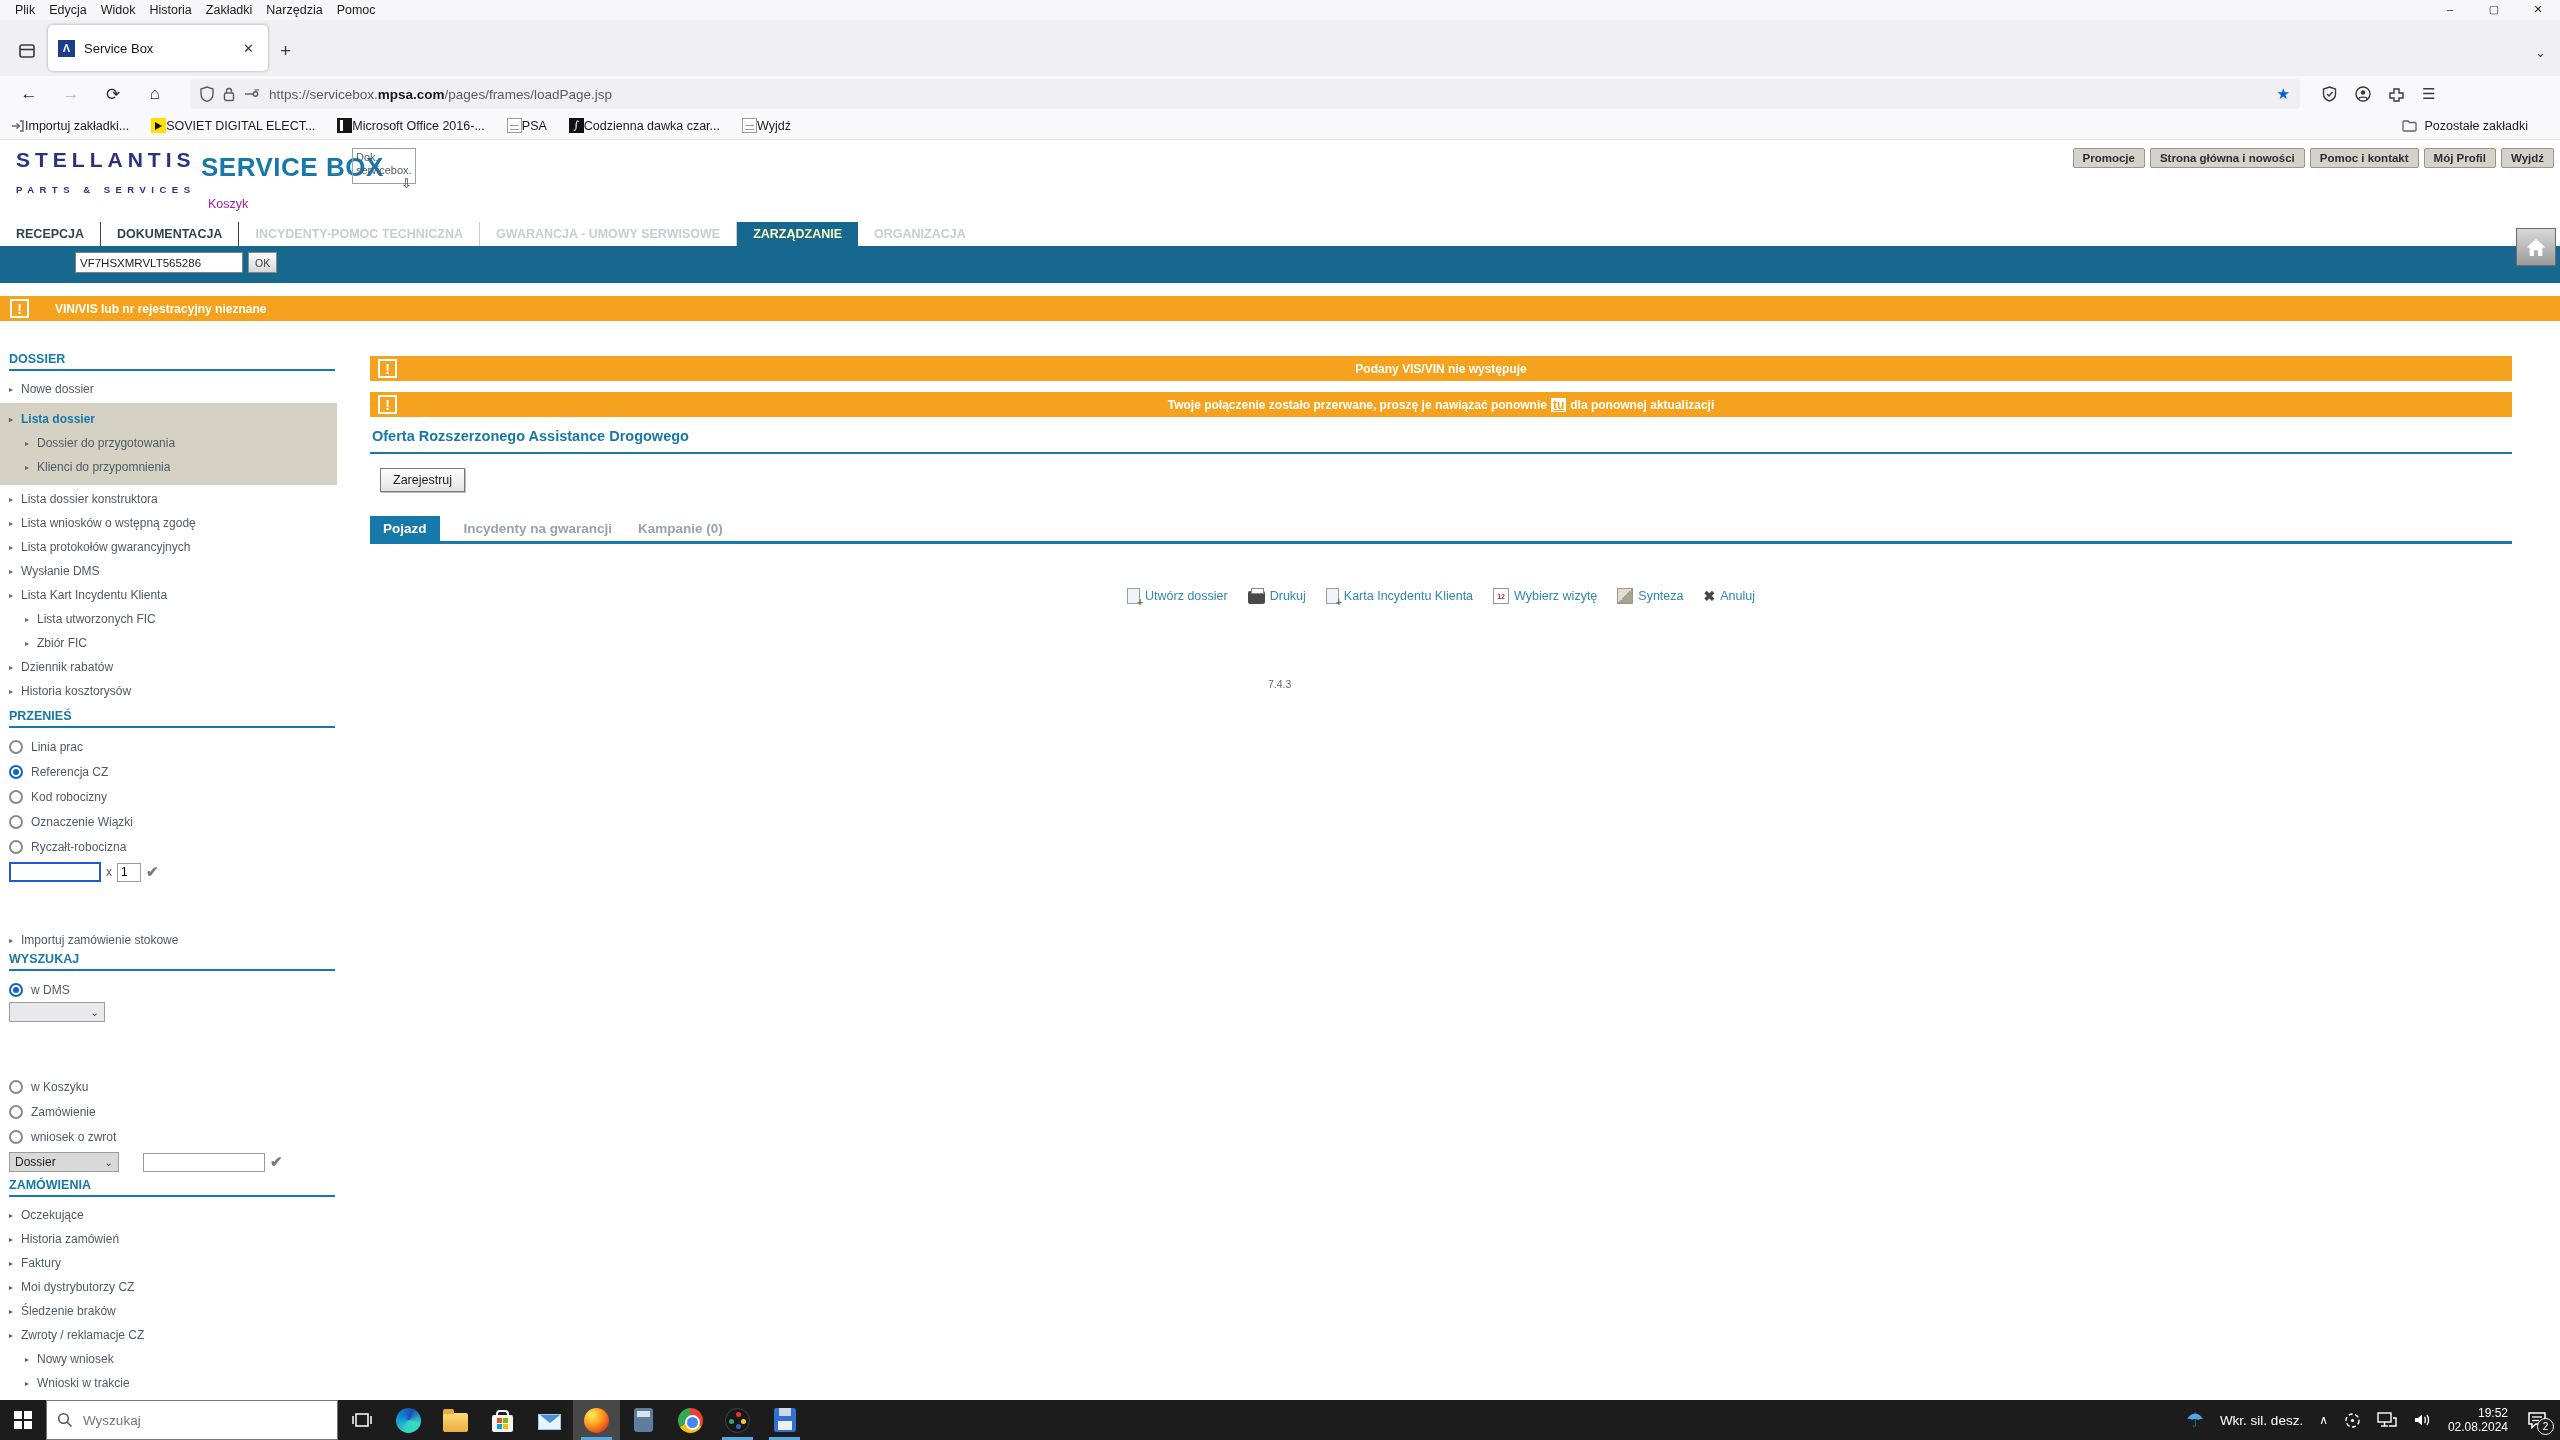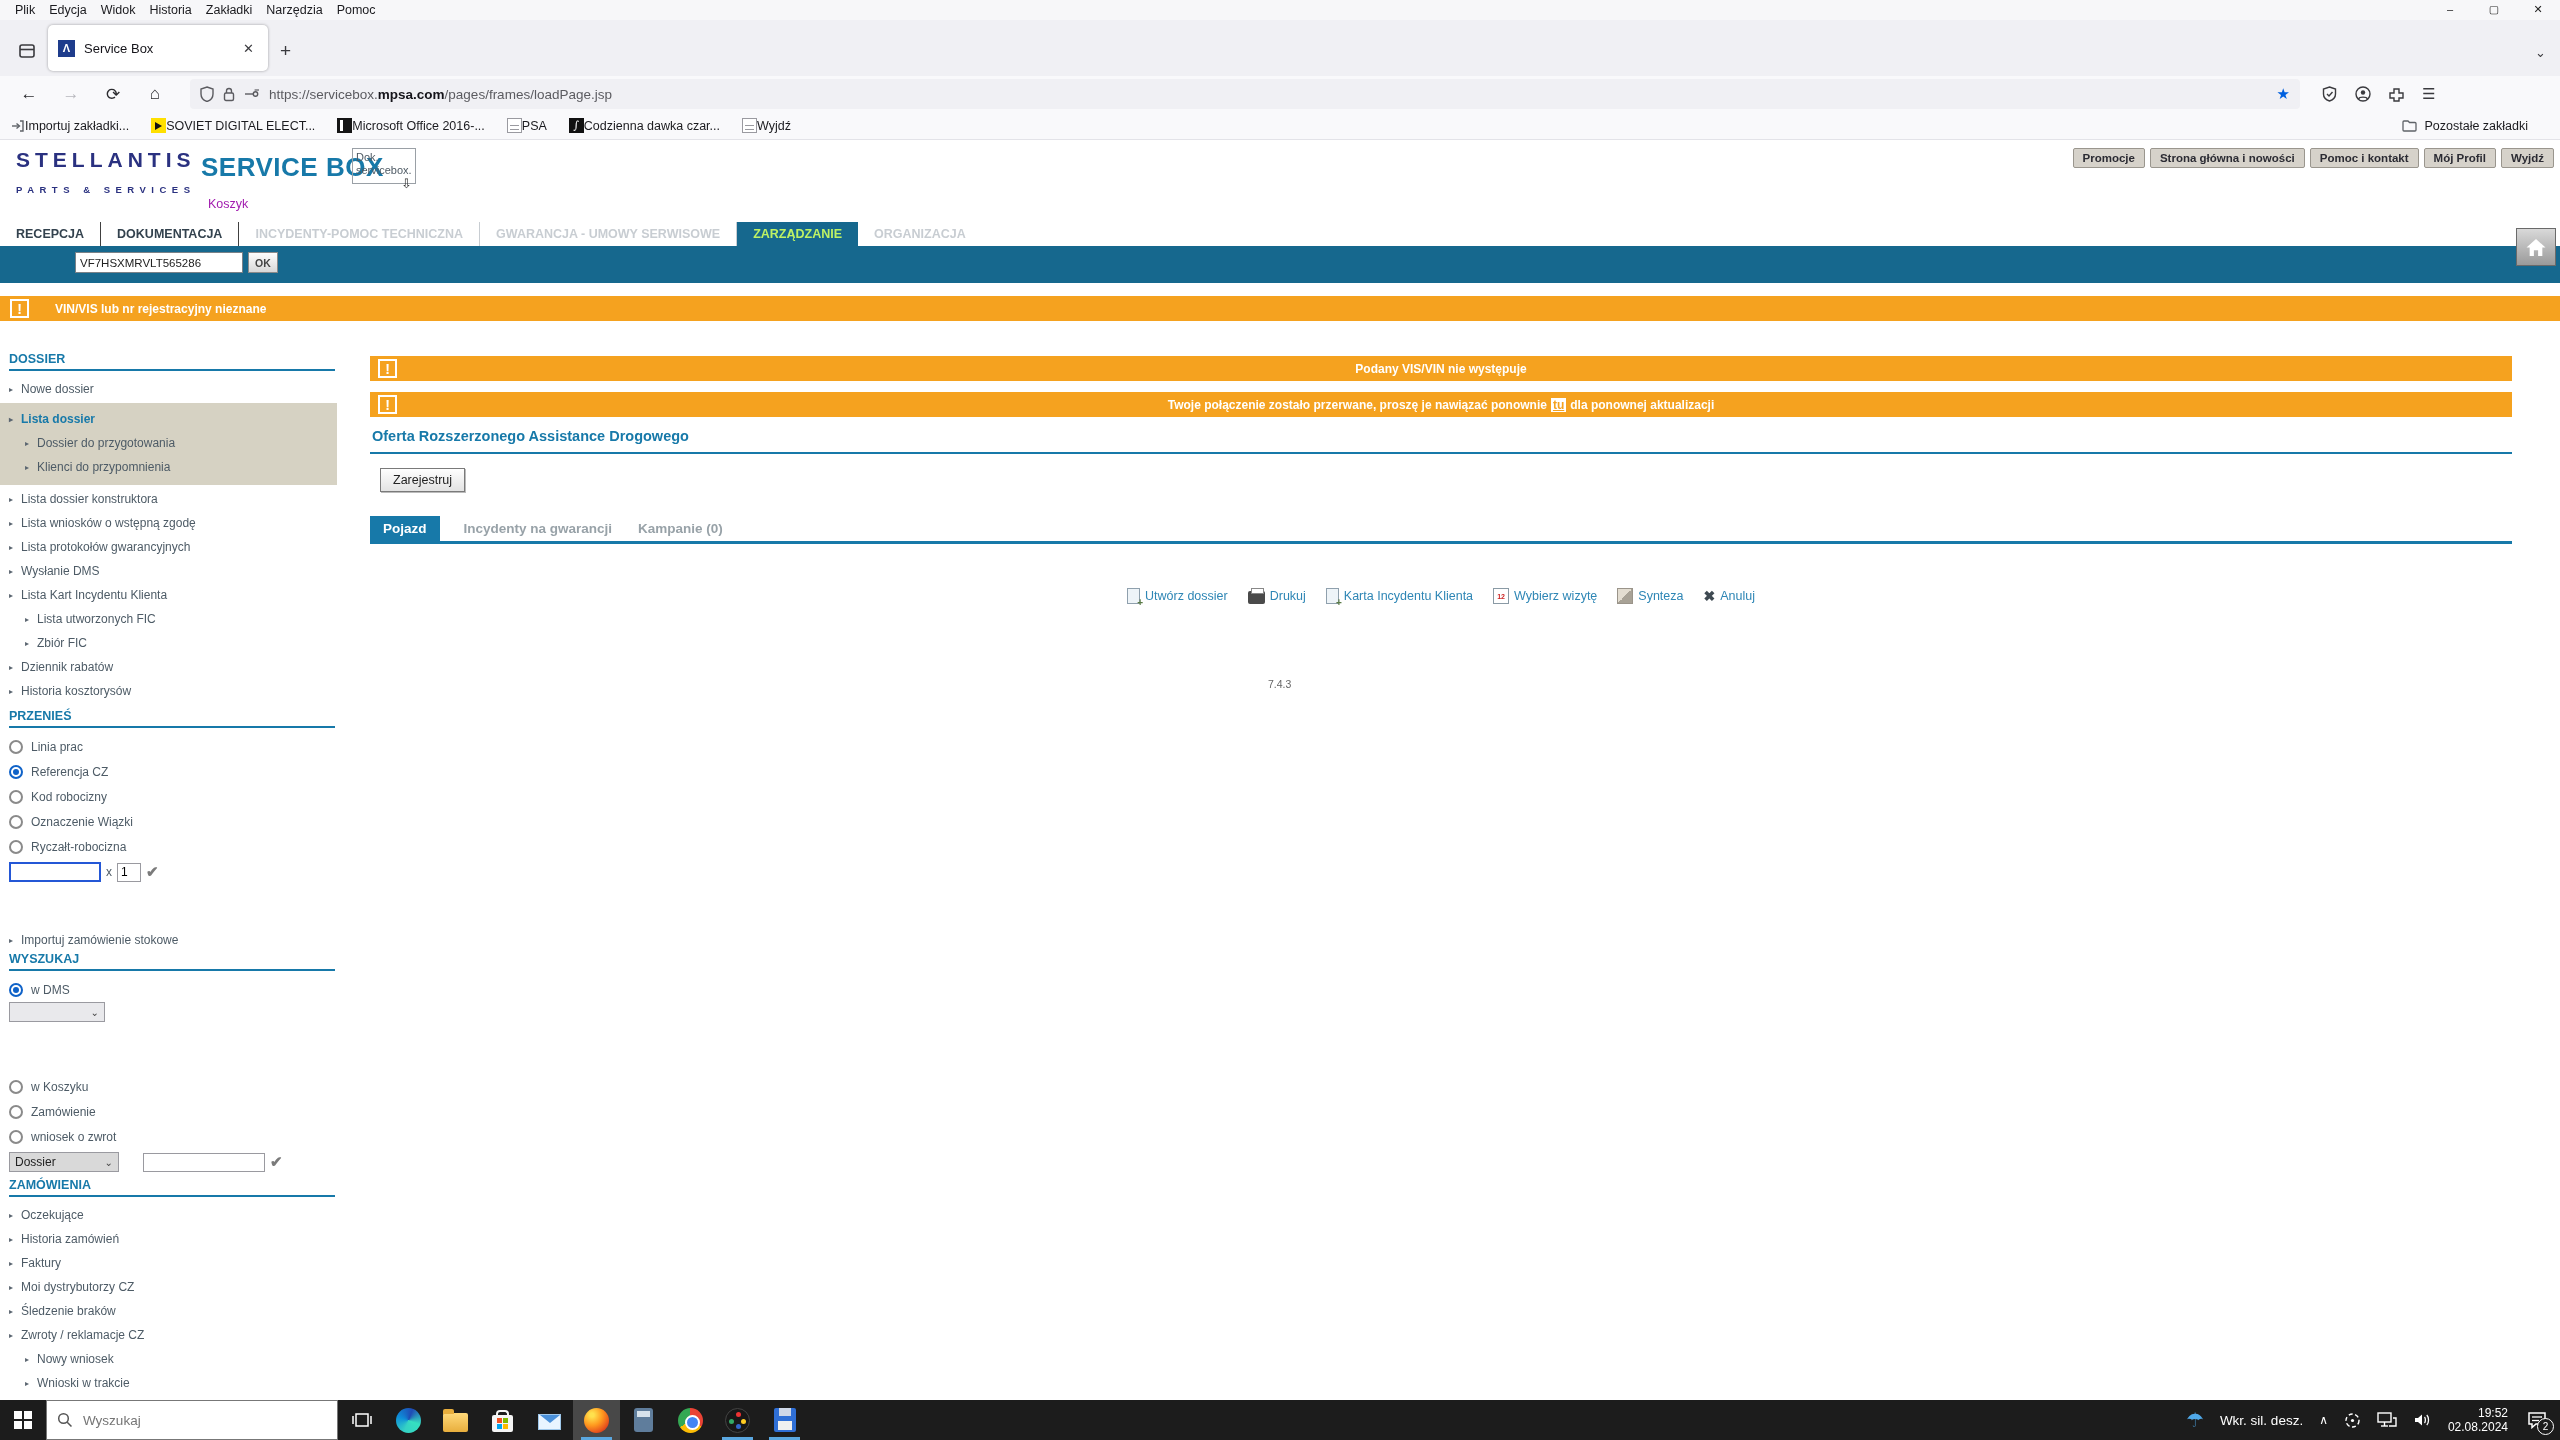--- a/index.html
+++ b/index.html
@@ -51,25 +51,25 @@
   .doc-box .arr { float:right; font-size:13px; color:#333; }
   .koszyk { position:absolute; left:208px; top:57px; font-size:12.5px; color:#a21caf; }
   .top-btns { position:absolute; right:6px; top:8px; display:flex; gap:5px; }
   .top-btn { background:#d6d2ca; border:1px solid #9a968e; border-radius:2px; font-size:11.5px; font-weight:bold; color:#2b2b33; padding:3px 9px; white-space:nowrap; }
 
   .main-tabs { position:absolute; top:82px; left:0; right:0; height:24px; display:flex; font-size:12.5px; font-weight:bold; }
   .mtab { padding:5px 16px 0; white-space:nowrap; }
   .mtab.norm { color:#33424e; border-right:1px solid #404040;padding-left:16px; }
   .mtab.dis  { color:#c8cdd2; border-right:1px solid #c8cdd2; }
   .mtab.dis.last { border-right:none; }
-  .mtab.active { background:#16688e; color:#bef264; border:none; }
+  .mtab.active { background:#16688e; color:#fef9c3; border:none; }
   .teal-bar { position:absolute; top:106px; left:0; right:0; height:37px; background:#16688e; }
   .vin-wrap { position:absolute; left:75px; top:6px; display:flex; align-items:center; gap:5px; }
   .vin-input { width:168px; height:21px; border:1px solid #7a8288; font-size:11.5px; padding:0 4px; color:#222; background:#fff; font-family:"Liberation Sans",sans-serif; }
-  .ok-btn { height:21px; background:linear-gradient(#fdfdfd,#d8d8d8); border:1px solid #8a8a8a; font-size:10.5px; font-weight:bold; color:#444; padding:0 6px; }
+  .ok-btn { height:21px; background:linear-gradient(#fdfdfd,#d8d8d8); border:1px solid #8a8a8a; font-size:10.5px; font-weight:normal; color:#444; padding:0 6px; }
   .home-box { position:absolute; top:88px; right:4px; width:40px; height:38px; background:linear-gradient(#d9d9d9,#9a9a9a); border:1px solid #6a6a6a; display:flex; align-items:center; justify-content:center; }
   .alert-bar { position:absolute; top:156px; left:0; right:0; height:25px; background:#f5a21f; display:flex; align-items:center; }
   .bang { width:19px; height:19px; border:2px solid #fff; color:#fff; font-weight:bold; font-size:14px; display:flex; align-items:center; justify-content:center; margin:0 26px 0 10px; flex:none; }
   .alert-text { color:#fff; font-weight:bold; font-size:12px; }
 
   
   .sidebar { position:absolute; top:190px; left:0; width:337px; padding:22px 0 0 9px; font-size:12px; color:#4d5b66; }
   .sec-title { color:#1779a9; font-weight:bold; font-size:12.5px; padding-bottom:3px; border-bottom:2px solid #1779a9; margin-right:2px; margin-bottom:6px; }
   .s-item { display:flex; align-items:center; gap:8px; height:24px; }
   .s-item .b { color:#5a6570; font-size:8px; flex:none; }

